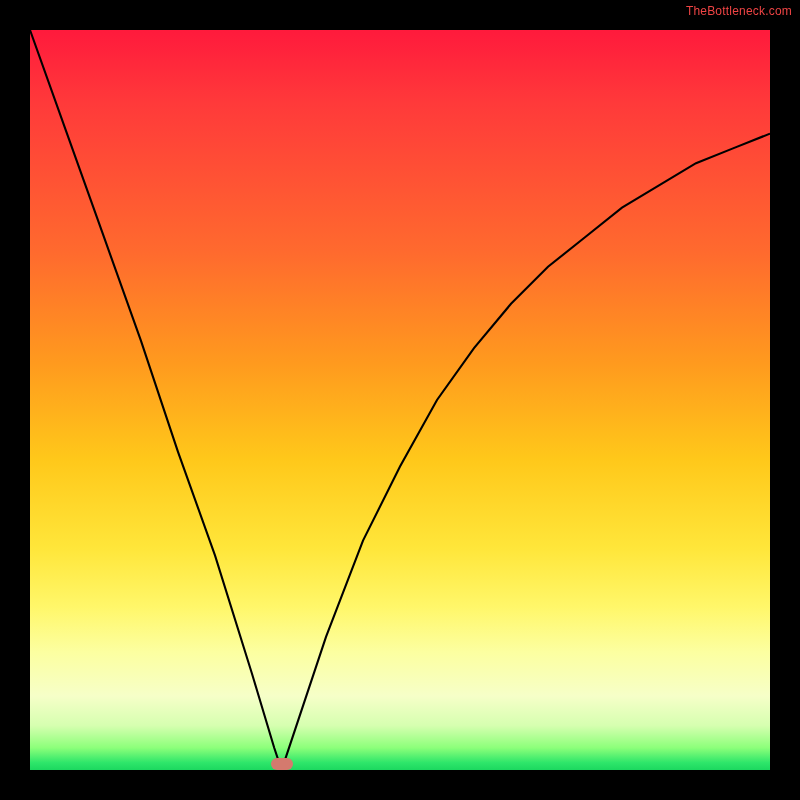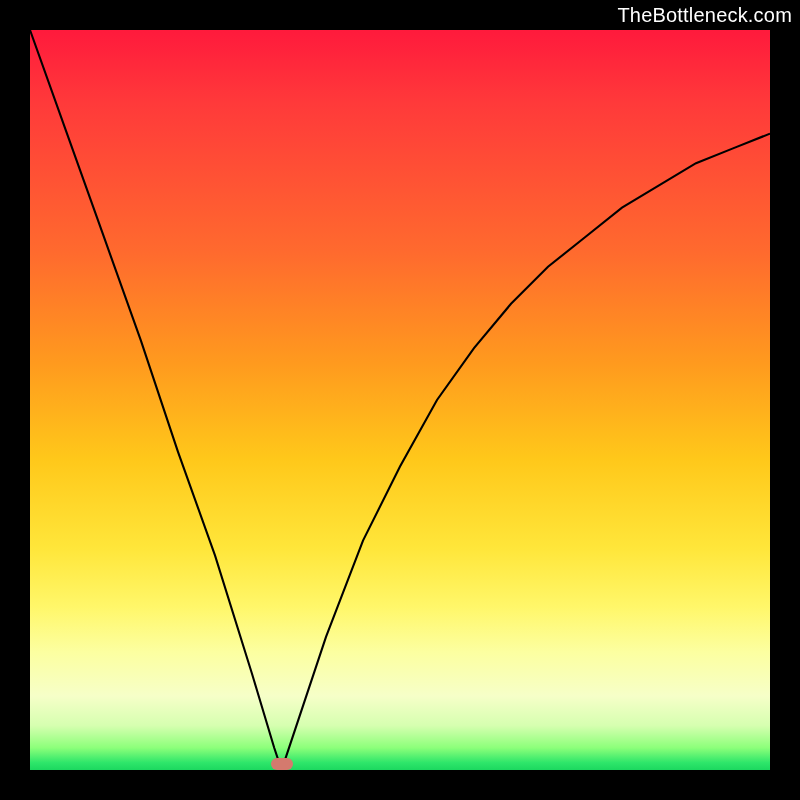--- a/index.html
+++ b/index.html
@@ -40,22 +40,22 @@
       #d6ffb0 94%,
       #8cff7a 97%,
       #2ee66a 99%,
       #1cd85f 100%
     );
   }
   .watermark {
     position: absolute;
     top: 4px;
     right: 8px;
-    color: #ffffff;
-    font-size: 20px;
+    color: #ef4444;
+    font-size: 12px;
     font-weight: 500;
     letter-spacing: 0.2px;
     user-select: none;
   }
   svg.curve {
     position: absolute;
     left: 0;
     top: 0;
     width: 740px;
     height: 740px;

